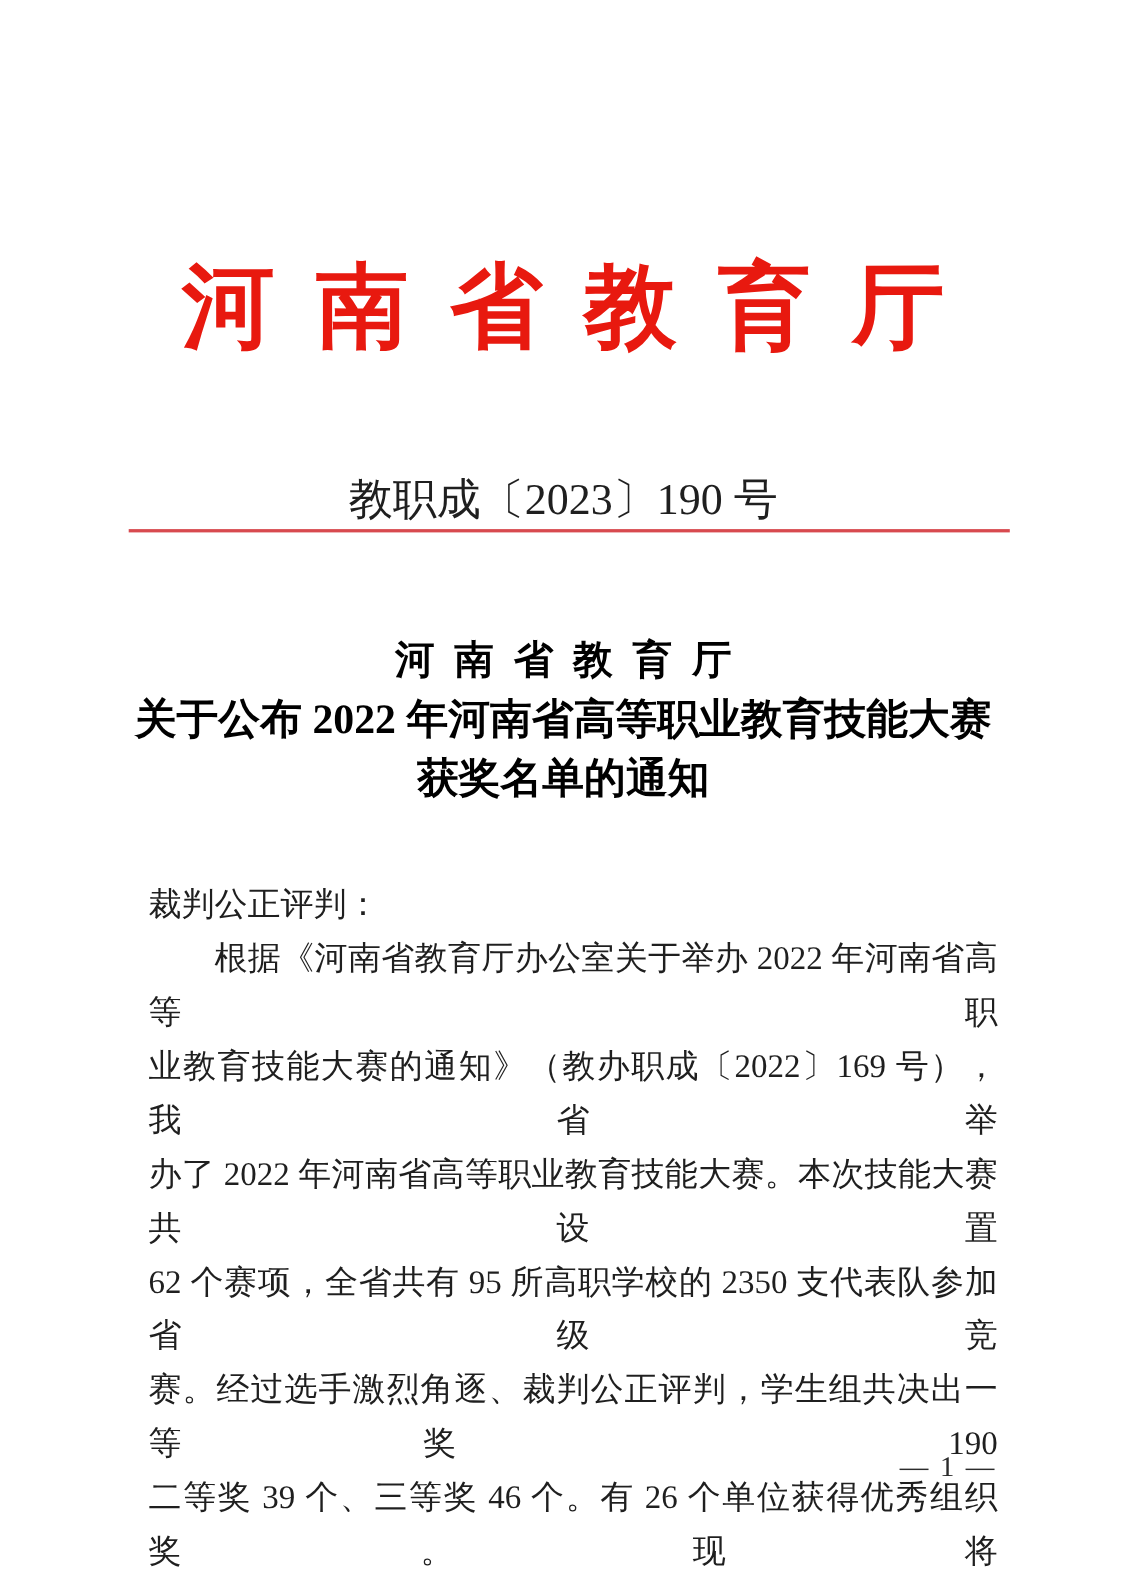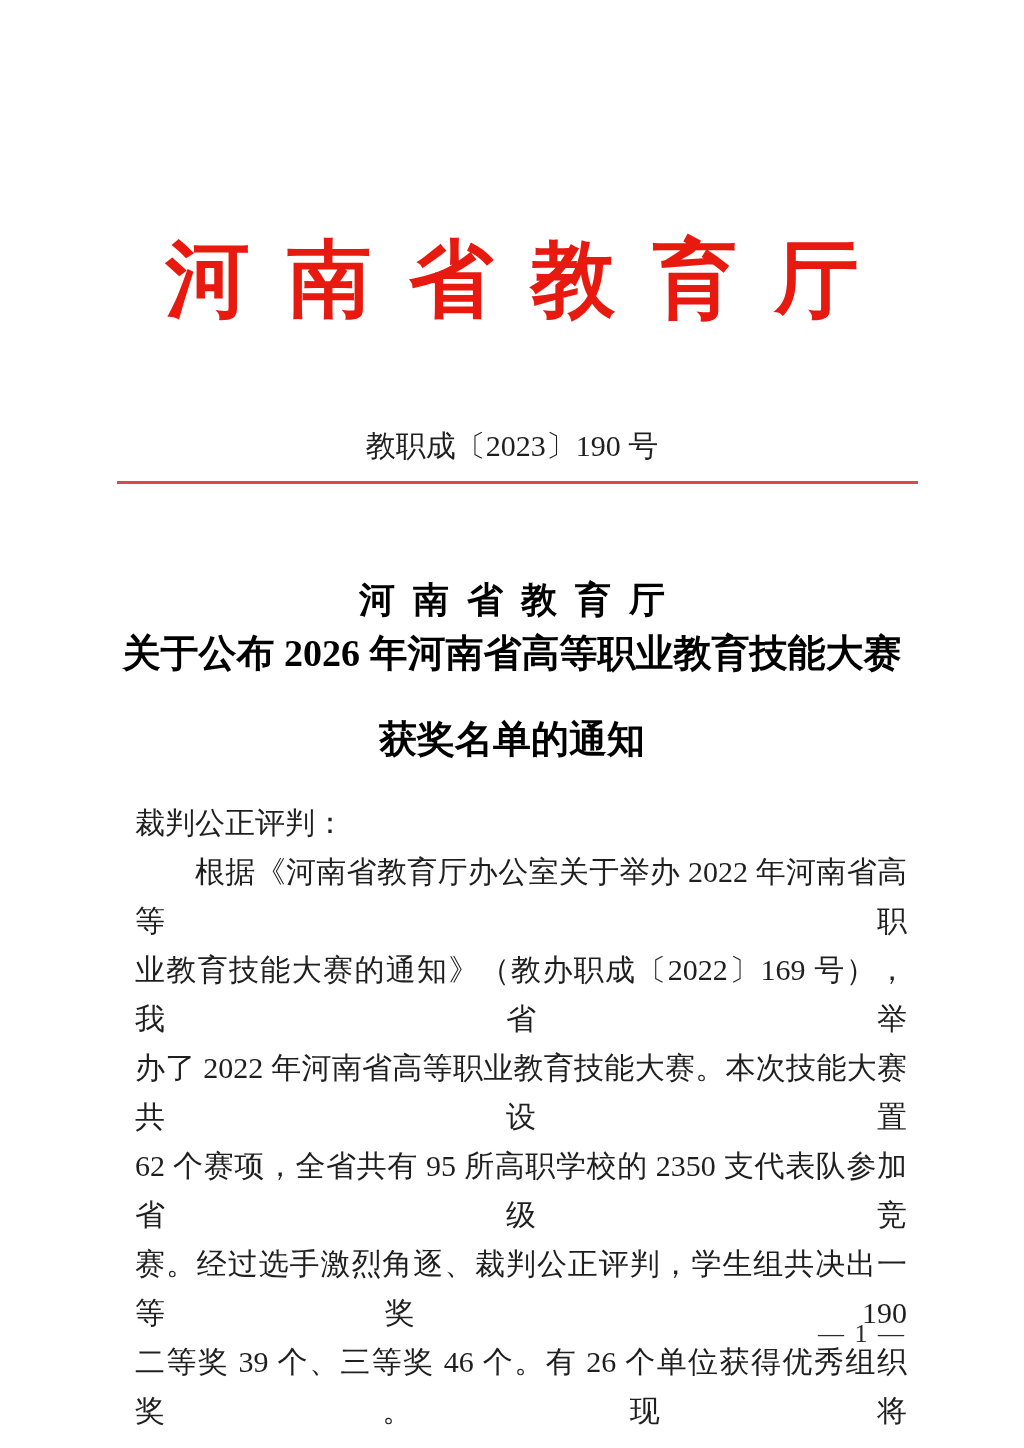--- a/index.html
+++ b/index.html
@@ -30,21 +30,21 @@
     box-sizing: border-box;
     white-space: nowrap;
     line-height: 1.1;
   }
   .doc-number {
     position: absolute;
     top: 398px;
     left: 0;
     width: 100%;
     text-align: center;
-    font-size: 30px;
+    font-size: 40px;
     color: #1f1f1f;
     white-space: nowrap;
   }
   .red-divider {
     position: absolute;
     top: 453px;
     left: 117px;
     width: 801px;
     height: 3px;
     background: #d84a4f;
@@ -69,21 +69,21 @@
     left: 0;
     width: 100%;
     text-align: center;
     font-size: 38px;
     font-weight: bold;
     color: #000000;
     white-space: nowrap;
   }
   .title-l3 {
     position: absolute;
-    top: 686px;
+    top: 654px;
     left: 0;
     width: 100%;
     text-align: center;
     font-size: 38px;
     font-weight: bold;
     color: #000000;
   }
   .body-block {
     position: absolute;
     top: 770px;
@@ -120,21 +120,21 @@
 <div class="page">
 
   <div class="org-title">河南省教育厅</div>
 
   <div class="doc-number">教职成〔2023〕190 号</div>
 
   <div class="red-divider"></div>
 
   <div class="title-l1">河南省教育厅</div>
 
-  <div class="title-l2">关于公布 2026 年河南省高等职业教育技能大赛</div>
+  <div class="title-l2">关于公布 2022 年河南省高等职业教育技能大赛</div>
 
   <div class="title-l3">获奖名单的通知</div>
 
   <div class="body-block">
     <div class="par-line">裁判公正评判：</div>
     <div class="par-line just indent">根据《河南省教育厅办公室关于举办 2022 年河南省高等职</div>
     <div class="par-line just">业教育技能大赛的通知》（教办职成〔2022〕169 号），我省举</div>
     <div class="par-line just">办了 2022 年河南省高等职业教育技能大赛。本次技能大赛共设置</div>
     <div class="par-line just">62 个赛项，全省共有 95 所高职学校的 2350 支代表队参加省级竞</div>
     <div class="par-line just">赛。经过选手激烈角逐、裁判公正评判，学生组共决出一等奖 190</div>

